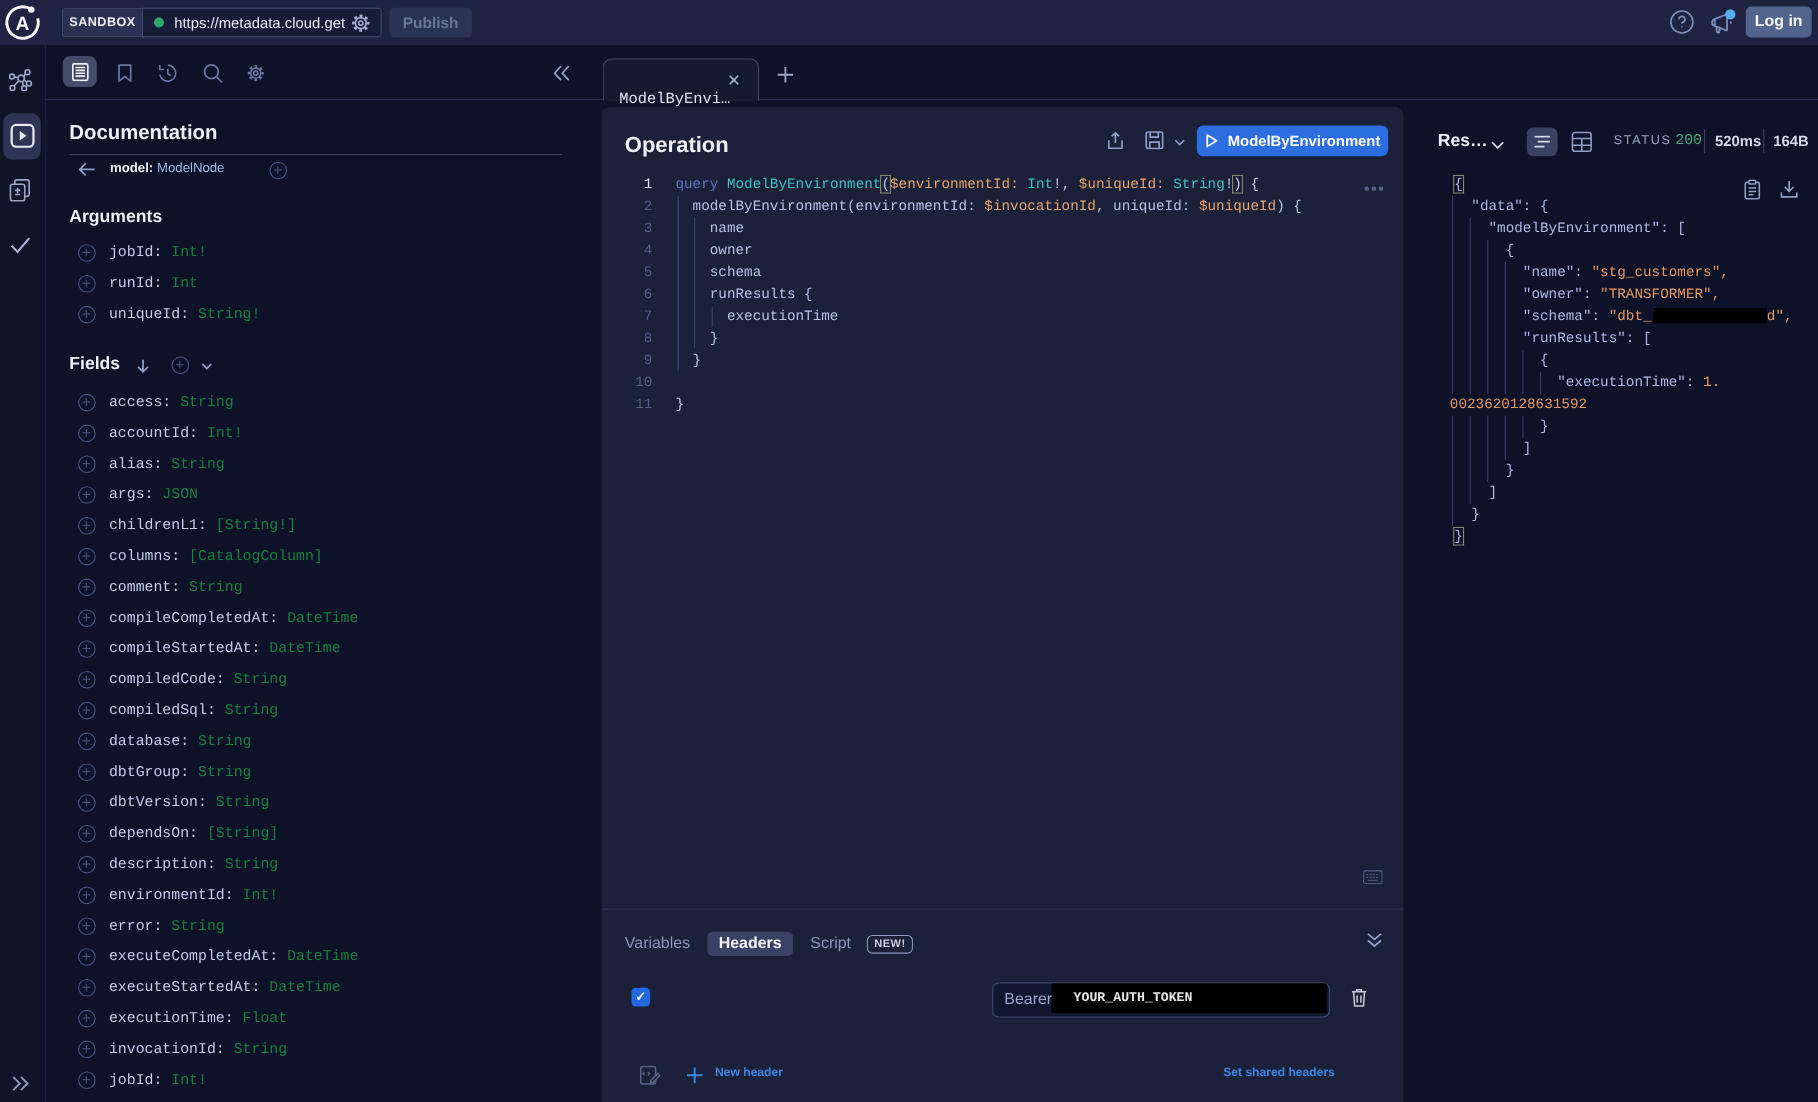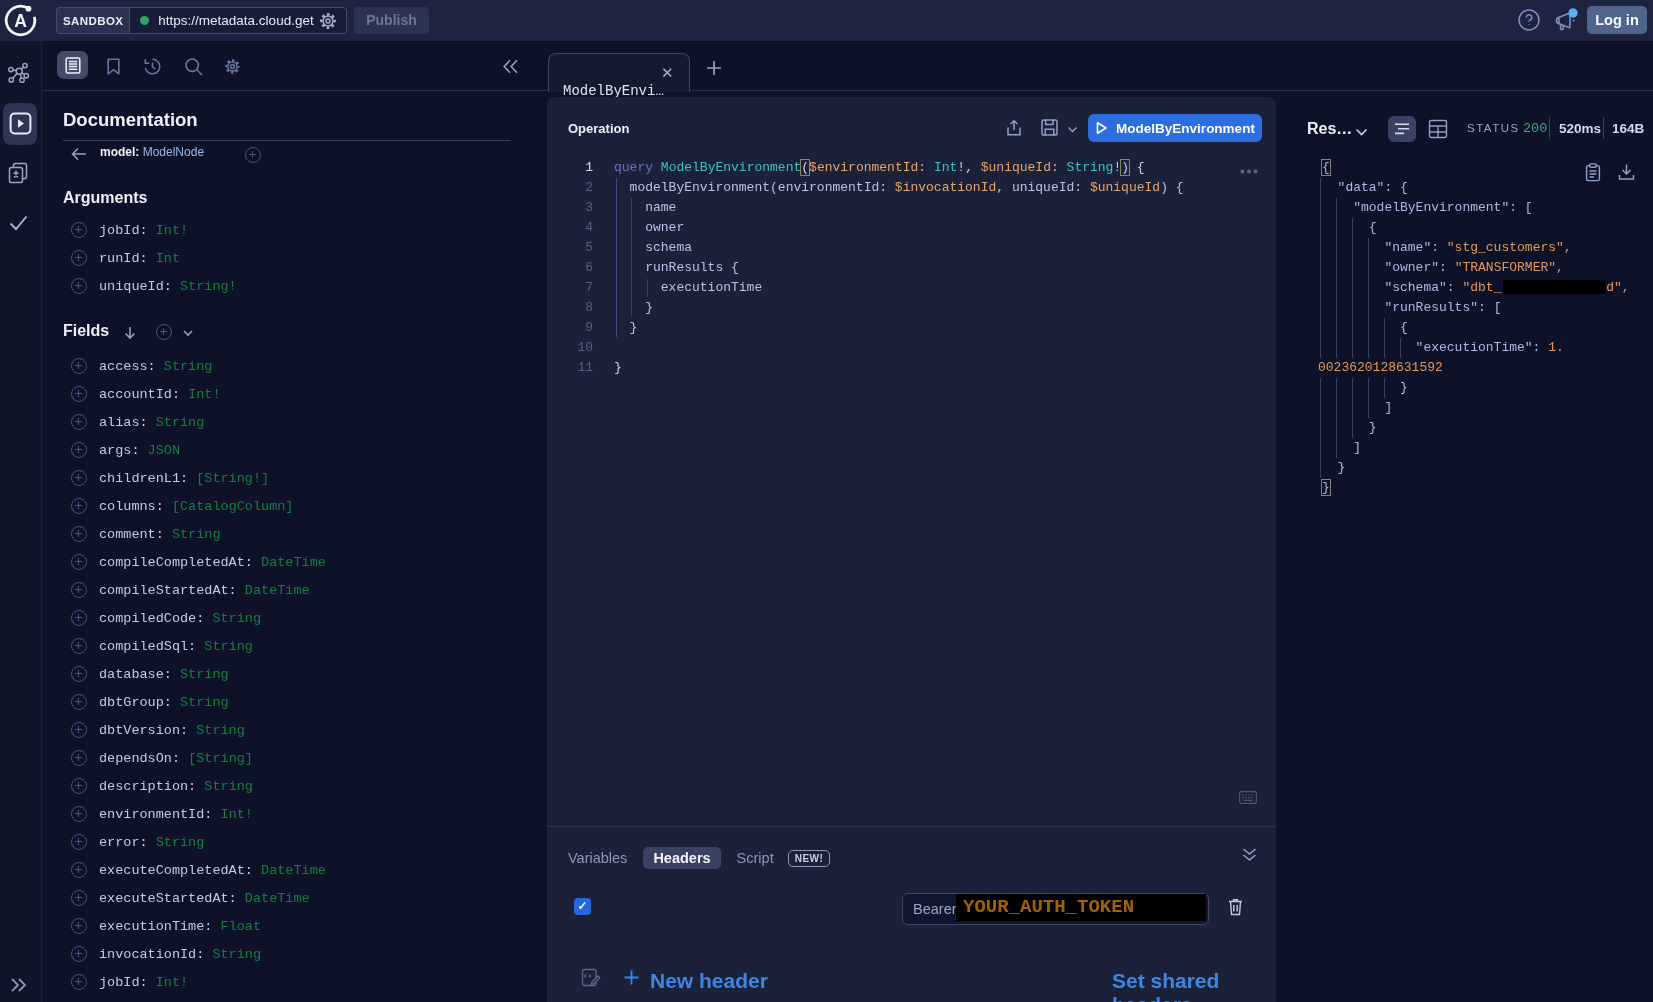--- a/index.html
+++ b/index.html
@@ -44,36 +44,36 @@
   .cplus:after { content:""; position:absolute; left:5.8px; top:3px; width:1.5px; height:7.2px; background:#46557e; }
   .cplus.abs { position:absolute; }
   .frow { position:absolute; left:29px; height:28px; display:flex; align-items:center; font-size:13.5px; }
   .frow .cplus { margin-right:12px; }
   .fname { color:#c3cbe8; font-family:"Liberation Mono", monospace; }
   .ftype { color:#15803d; font-family:"Liberation Mono", monospace; }
 
   
   #codearea { position:absolute; left:0; top:0; width:729px; height:729px; }
   #midpanel { position:absolute; left:547px; top:97px; width:729px; height:905px; background:#1b2138; border-radius:8px 8px 0 0; }
-  #ophdr { position:absolute; left:21px; top:24px; font-size:13px; font-weight:bold; color:#eef0f8; }
+  #ophdr { position:absolute; left:21px; top:24px; font-size:20px; font-weight:bold; color:#eef0f8; }
   #runbtn { position:absolute; left:541px; top:17px; width:174px; height:28px; background:#2c6de0; border-radius:6px; color:#ffffff; font-size:13.5px; font-weight:bold; display:flex; align-items:center; justify-content:center; }
   .codeline { position:absolute; left:0; height:20px; line-height:20px; font-size:13px; font-family:"Liberation Mono", monospace; white-space:pre; }
   .gut { position:absolute; width:46px; text-align:right; color:#555f85; font-size:13px; line-height:20px; font-family:"Liberation Mono", monospace; }
   .c-kw { color:#6474cc; } .c-op { color:#3ec1c1; } .c-var { color:#e8a36b; }
   .c-punc { color:#c9cfe8; } .c-fld { color:#b9c1e6; }
   #divider { position:absolute; left:0; top:729px; width:729px; height:1px; background:#2b3252; }
 
   
   #vtabs { position:absolute; top:748px; left:21px; height:26px; display:flex; align-items:center; font-size:14.5px; color:#8c96b8; }
   #vtabs .sel { background:#3a4263; border-radius:5px; color:#f2f4fa; font-weight:bold; padding:3px 10px; margin:0 16px; }
   #newbadge { border:1px solid #8c96b8; border-radius:5px; font-size:10px; font-weight:bold; color:#c9cfe2; padding:2px 6px; margin-left:14px; letter-spacing:0.5px; }
   .hdrinput { position:absolute; top:796px; height:32px; background:#10162e; border:1px solid #3e4968; border-radius:6px; color:#dfe3f0; font-size:14.5px; line-height:30px; padding:0 12px; }
   #chk { position:absolute; left:27px; top:801px; width:17px; height:17px; background:#2569e0; border-radius:4px; color:#fff; font-size:12px; font-weight:bold; text-align:center; line-height:17px; }
-  #blackbox { position:absolute; left:409px; top:797px; width:250px; height:27px; background:#000; color:#a16207; font-family:"Liberation Mono", monospace; font-size:19px; font-weight:bold; line-height:27px; padding-left:7px; }
-  .bluelink { color:#3d87e4; font-size:21px; font-weight:bold; }
+  #blackbox { position:absolute; left:409px; top:797px; width:250px; height:27px; background:#000; color:#e5e5e5; font-family:"Liberation Mono", monospace; font-size:12px; font-weight:bold; line-height:27px; padding-left:20px; }
+  .bluelink { color:#3d87e4; font-size:11px; font-weight:bold; }
 
   
   #rightpanel { position:absolute; left:1277px; top:92px; width:376px; height:910px; }
   .jsonline { position:absolute; height:20px; line-height:20px; font-size:13px; font-family:"Liberation Mono", monospace; white-space:pre; color:#aeb8e2; }
   .j-key { color:#aeb8e2; } .j-val { color:#e5975c; }
   .guide { position:absolute; width:1px; background:#38406a; }
   .brbox { border:1px solid #83866f; margin:-1px; }
 </style>
 </head>
 <body>

